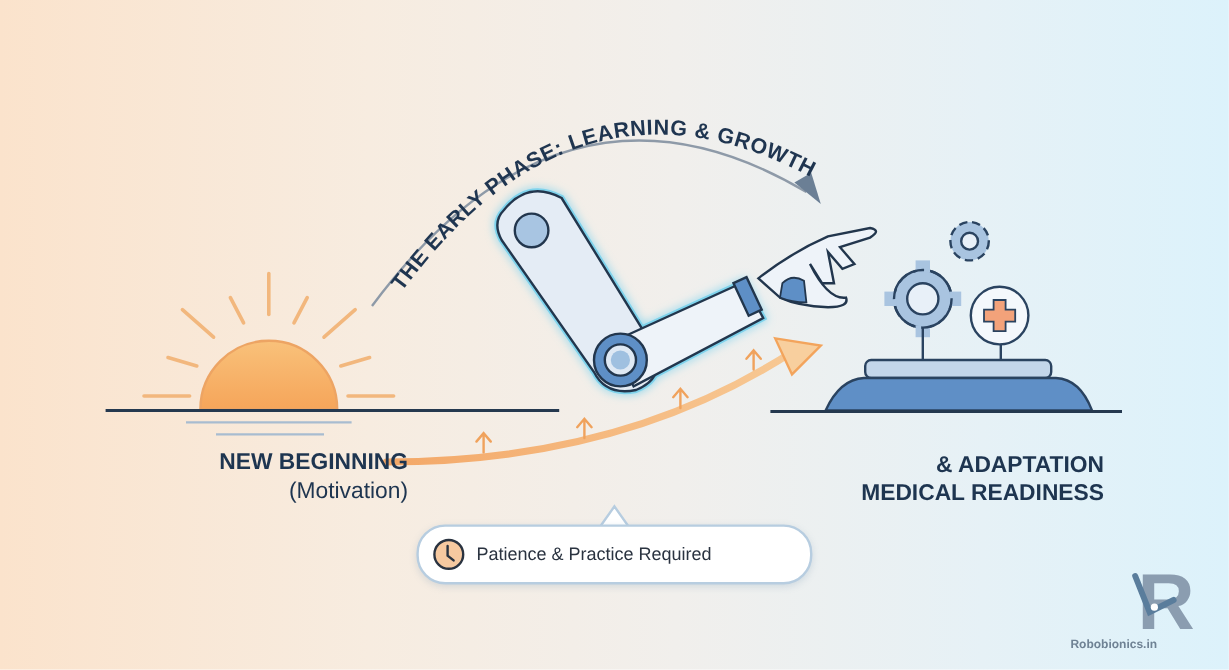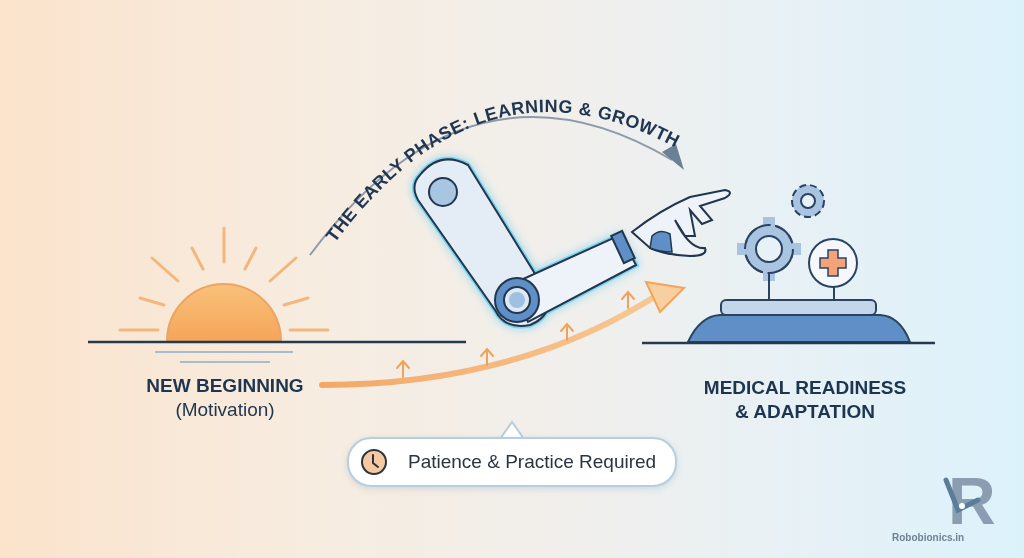--- a/index.html
+++ b/index.html
@@ -1,24 +1,24 @@
 <!DOCTYPE html>
 <html><head>
   <meta charset="utf-8">
   <style>
     html, body { margin:0; padding:0; }
     body { width:1024px; height:558px; overflow:hidden; position:relative;
       background: linear-gradient(90deg, #fbe3cc 0%, #f7ece0 30%, #f1efec 55%, #e6f1f6 80%, #dcf2fb 100%);
       font-family: "Liberation Sans", sans-serif; }
     svg.scene { position:absolute; left:0; top:0; }
-    .label { position:absolute; text-align:center; color:#1e3550; font-weight:bold; font-size:19px; line-height:24px; }
+    .label { position:absolute; text-align:right; color:#1e3550; font-weight:bold; font-size:19px; line-height:24px; }
     .label .sub { font-weight:normal; font-size:19px; }
     .callout { position:absolute; left:347px; top:437px; width:326px; height:46px; background:#fff; border:2px solid #b7cde0; border-radius:24px;
       box-shadow:0 2px 6px rgba(120,150,180,0.25); display:flex; align-items:center; }
-    .callout .txt { font-size:19px; color:#2a3340; margin-left:19px; }
+    .callout .txt { font-size:15px; color:#2a3340; margin-left:8px; }
     .logo-text { position:absolute; left:892px; top:532px; font-size:10px; font-weight:bold; color:#6f8294; }
   </style>
 </head>
 <body>
 
 <svg class="scene" width="1024" height="558" viewBox="0 0 1024 558">
   <defs>
     <path id="arcPath" d="M 330 250 Q 480 40 680 150" fill="none"></path>
     <linearGradient id="sunGrad" x1="0" y1="0" x2="0" y2="1">
       <stop offset="0" stop-color="#f9c17a"></stop>
@@ -122,22 +122,22 @@
     <circle cx="962" cy="506" r="3" fill="#fff"></circle>
   </g>
 </svg>
 
 <div class="label" style="left:110px; top:374px; width:230px;">
   <div>NEW BEGINNING</div>
   <div class="sub">(Motivation)</div>
 </div>
 
 <div class="label" style="left:690px; top:376px; width:230px;">
+  <div>&amp; ADAPTATION</div>
   <div>MEDICAL READINESS</div>
-  <div>&amp; ADAPTATION</div>
 </div>
 
 <div class="callout">
   <svg width="30" height="30" viewBox="0 0 30 30" style="margin-left:10px;">
     <circle cx="15" cy="15" r="12" fill="#f6c9a0" stroke="#2a3340" stroke-width="2"></circle>
     <path d="M 14 8 L 14 16 L 19 20" fill="none" stroke="#2a3340" stroke-width="2" stroke-linecap="round"></path>
   </svg>
   <span class="txt">Patience &amp; Practice Required</span>
 </div>
 

